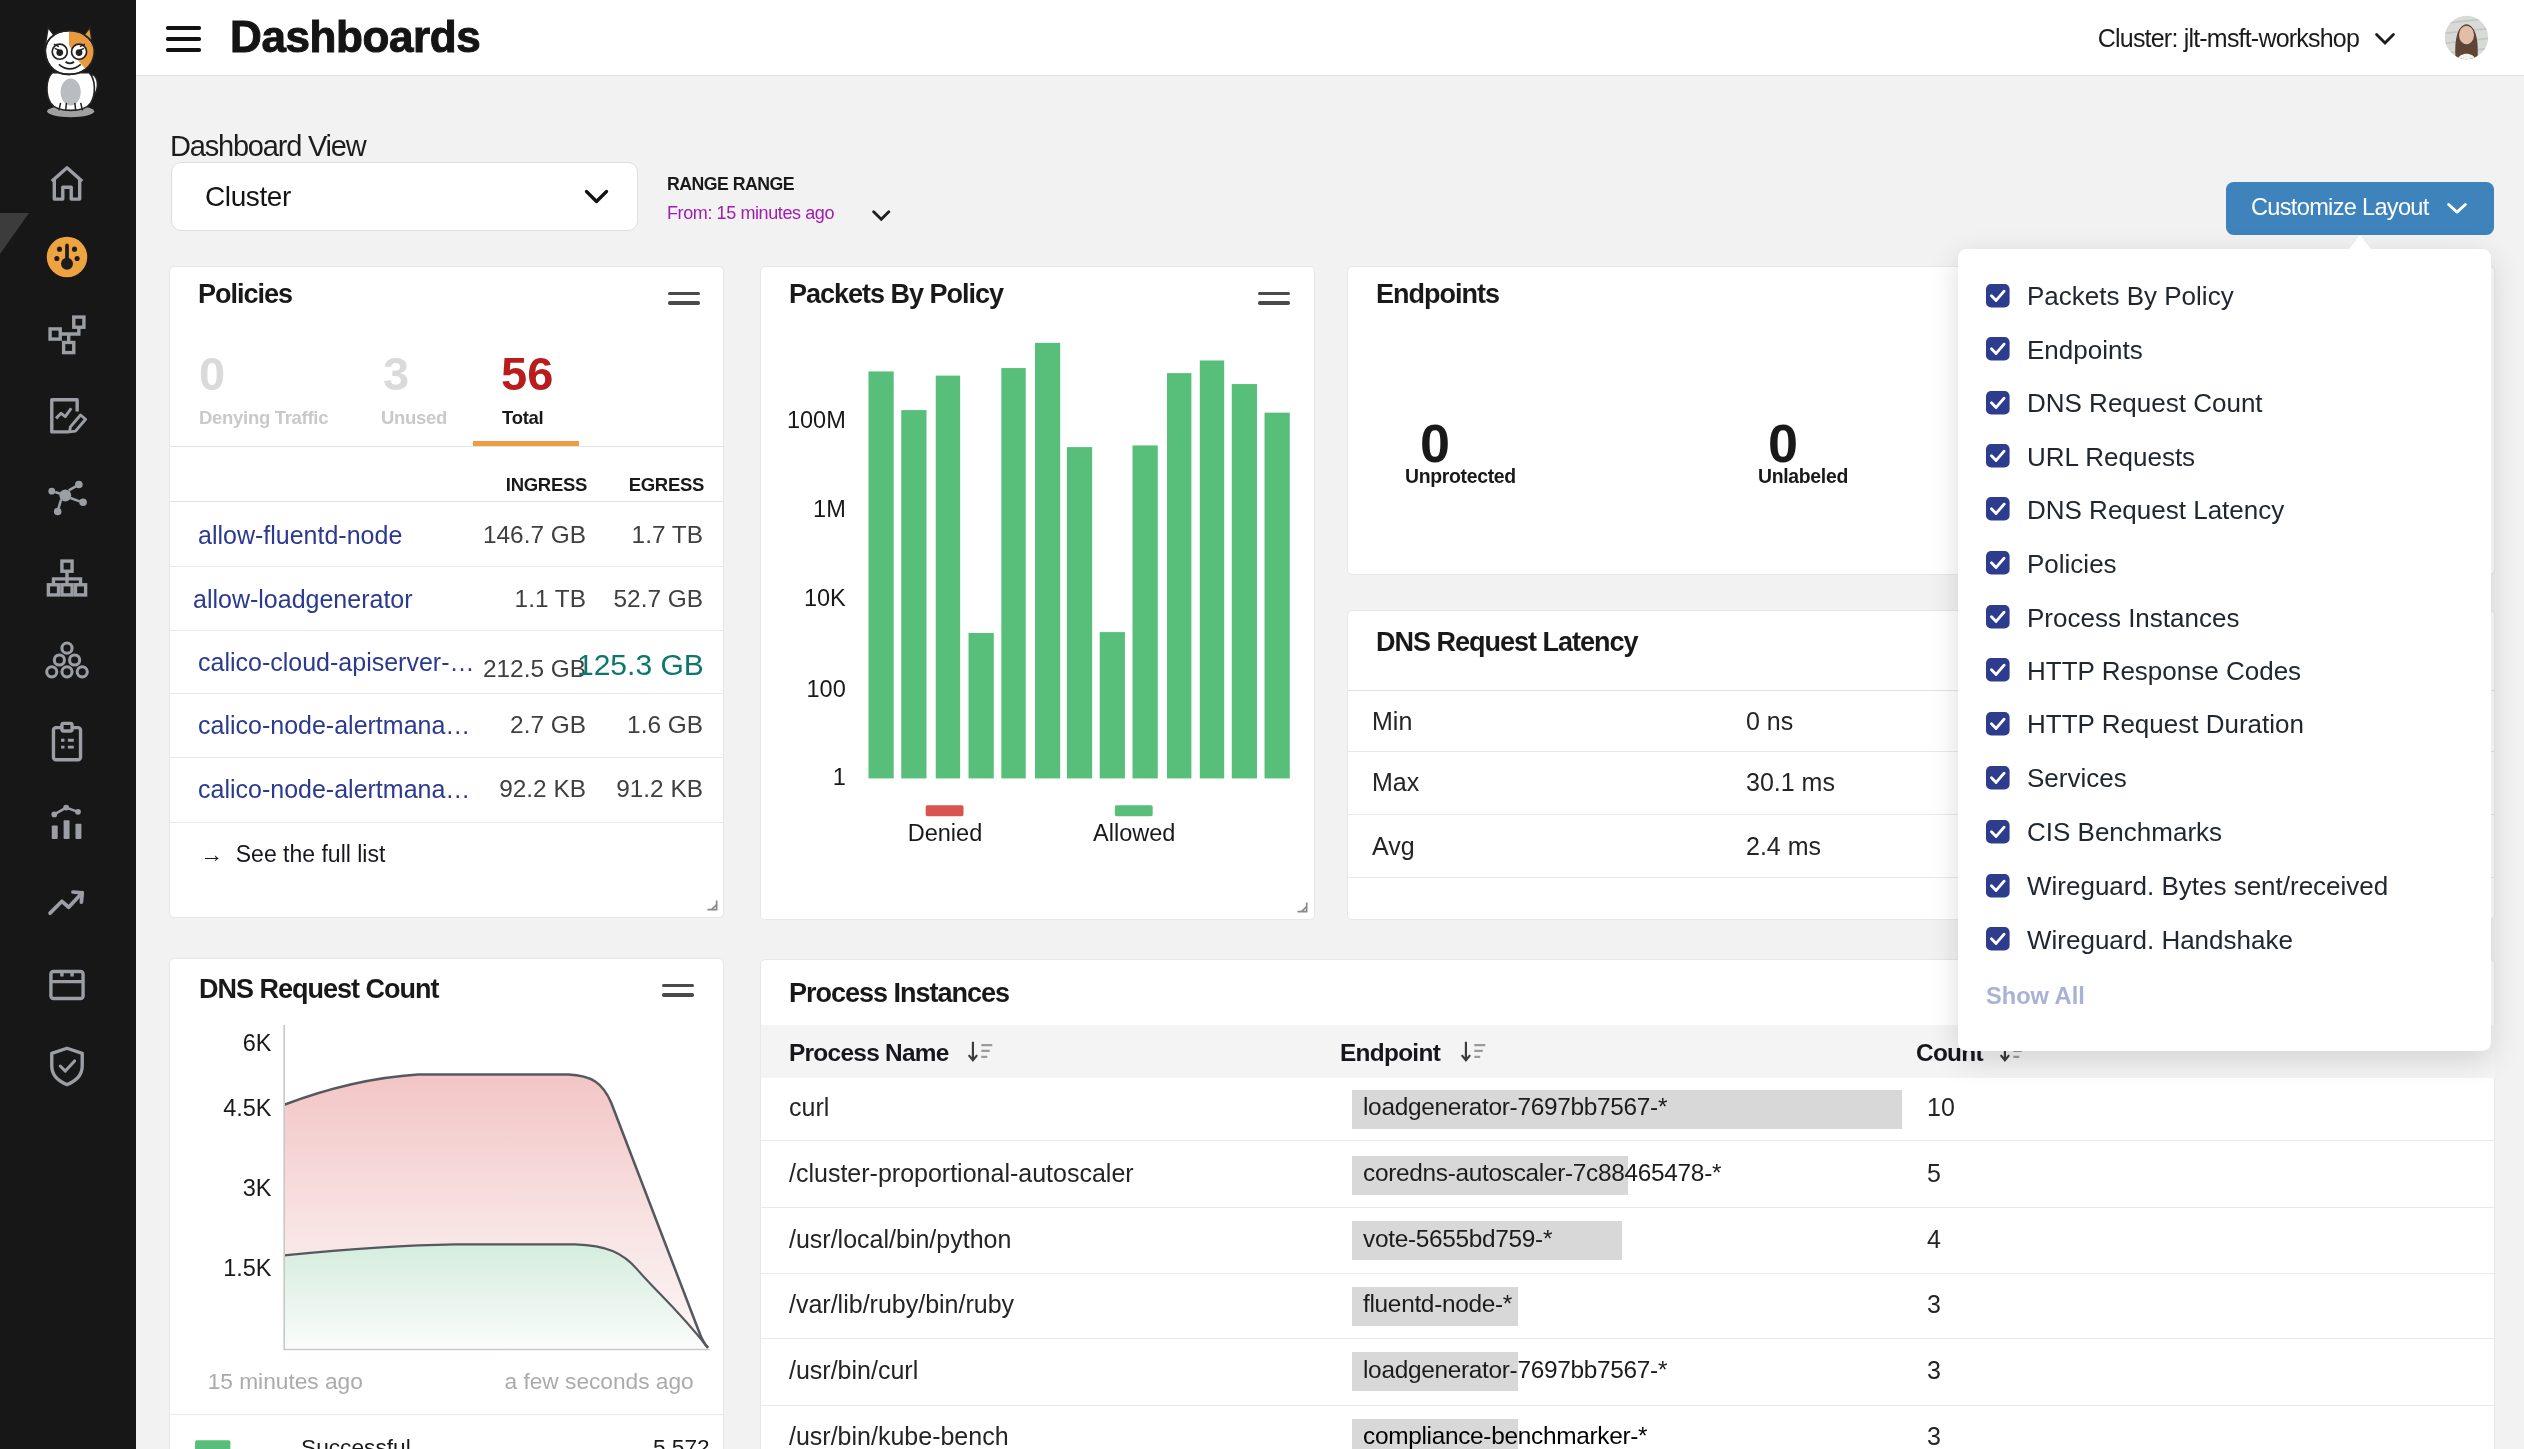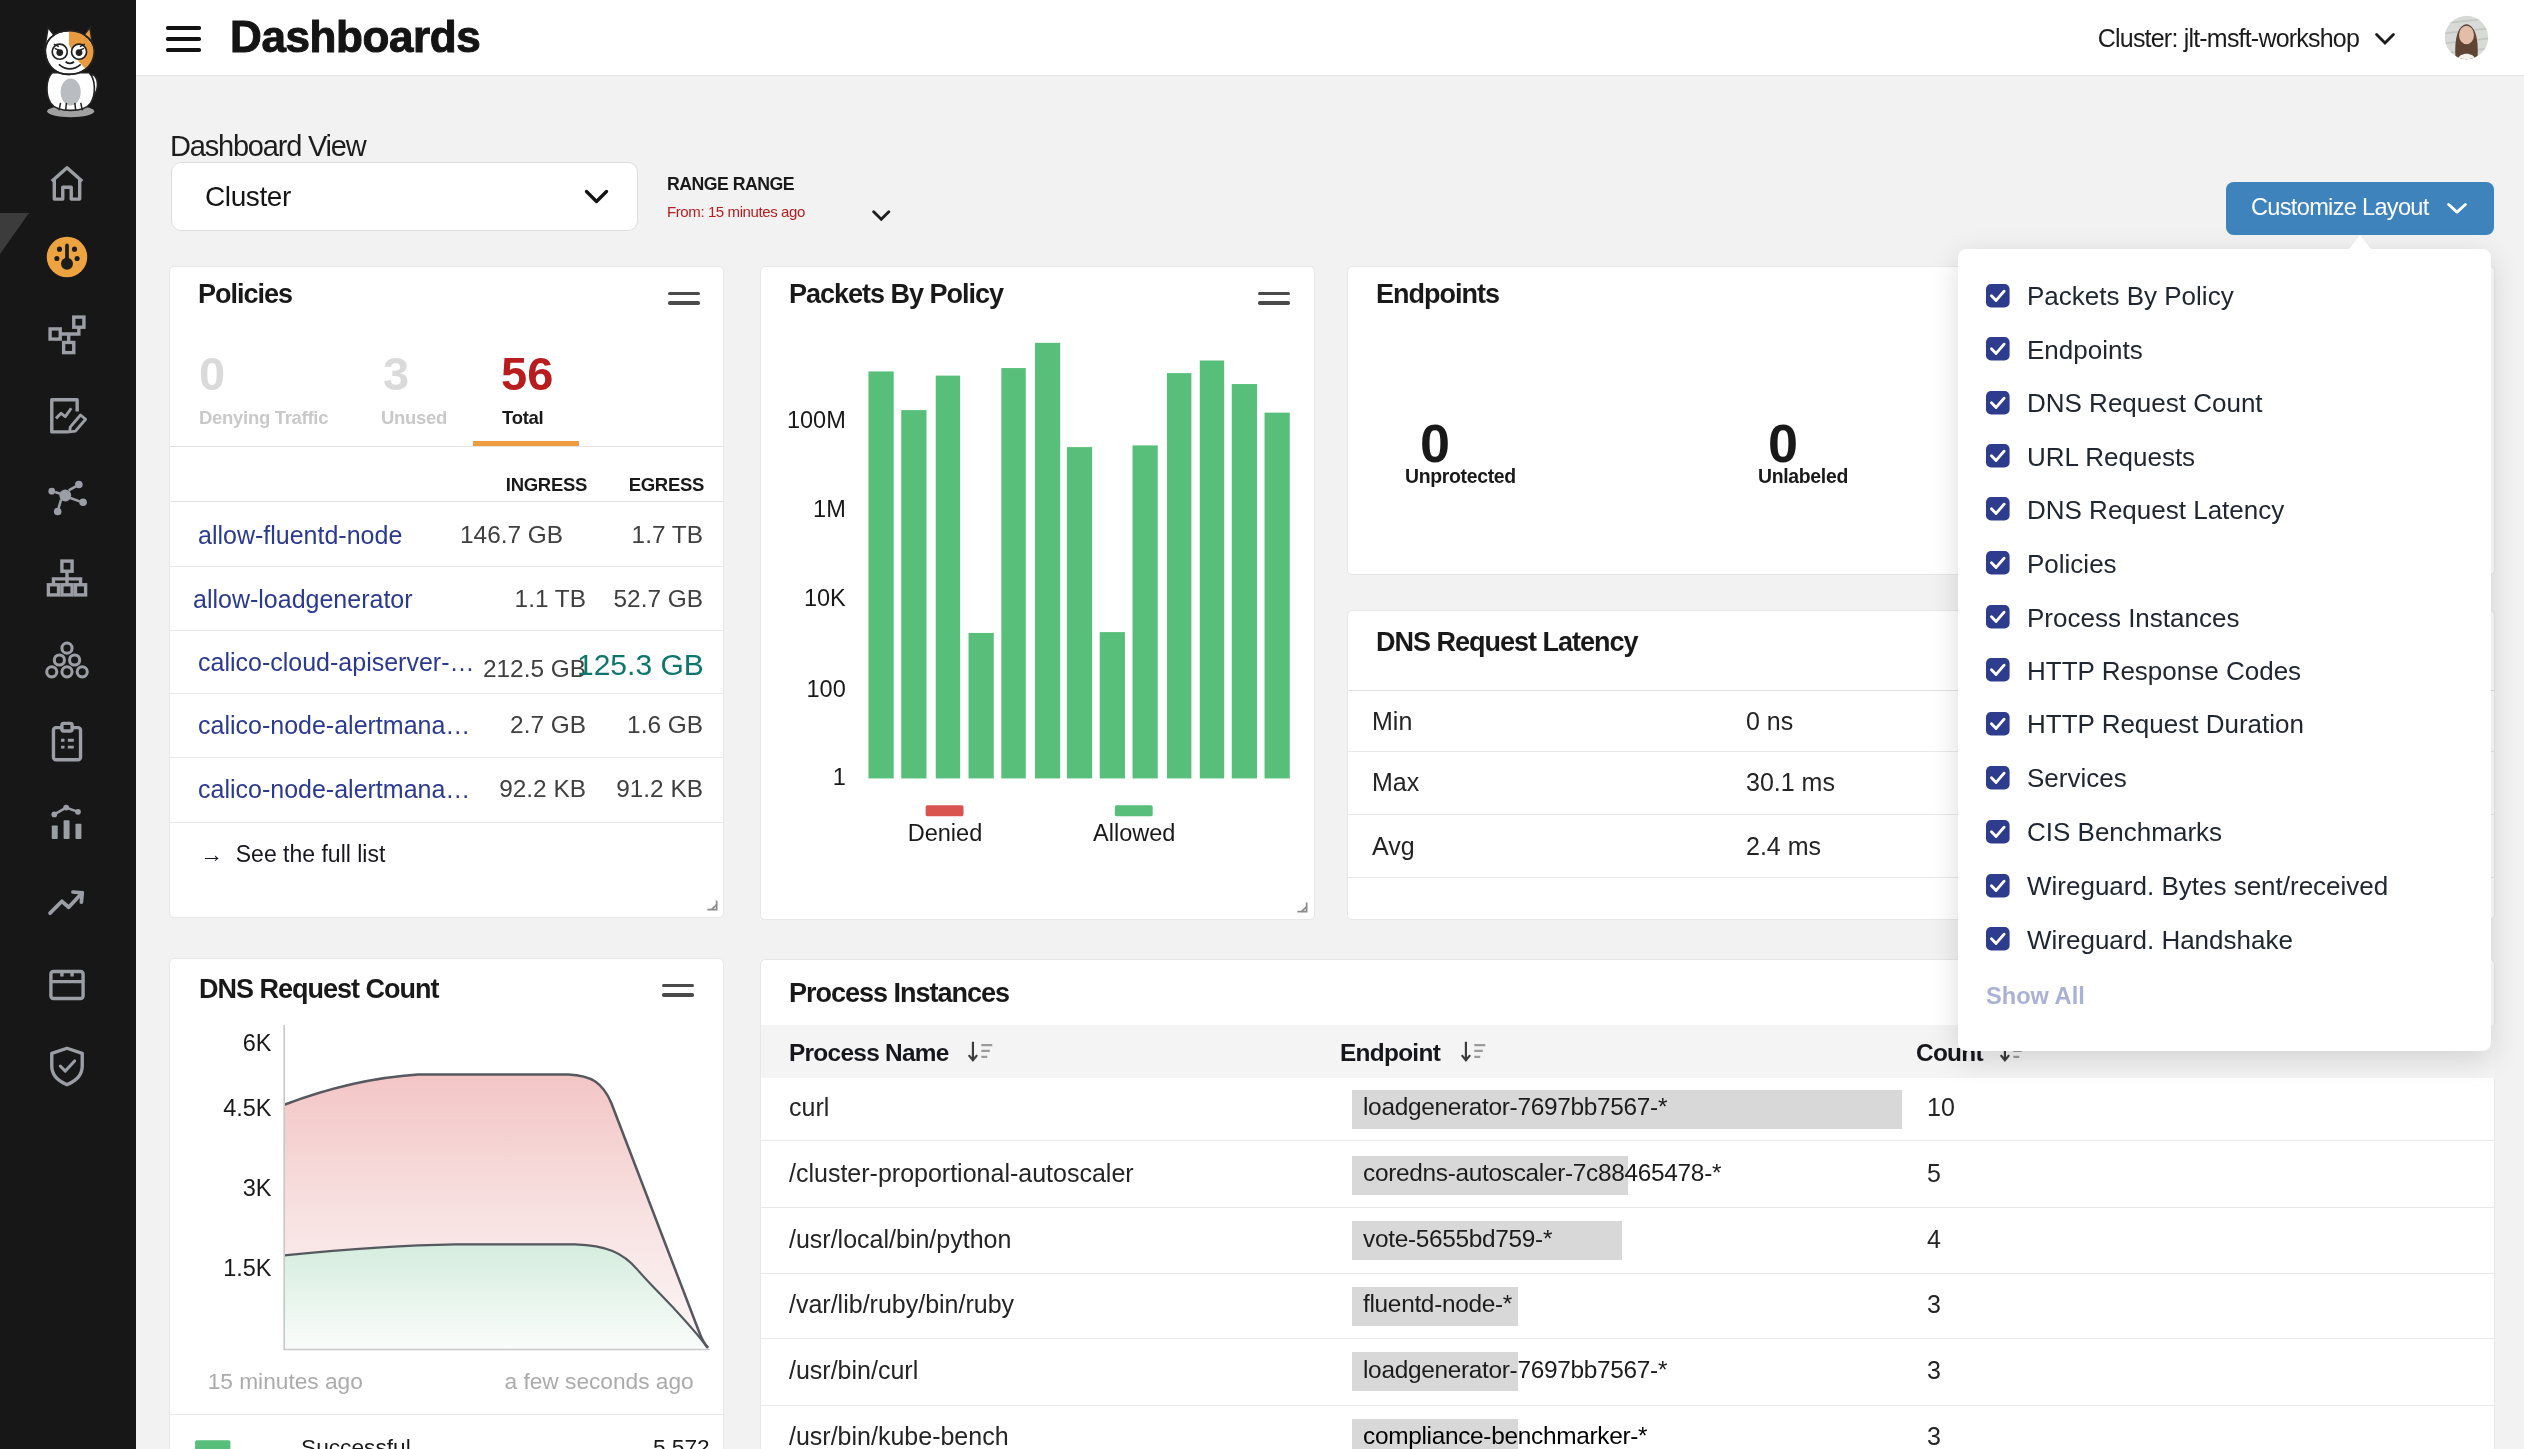--- a/index.html
+++ b/index.html
@@ -140,21 +140,21 @@
   </g>
 </svg>
 </div>
 <div class="abs" style="left:170px; top:114px; font-size:29px; color:#1d1d1d; letter-spacing:-1.2px;margin-top:16px;">Dashboard View</div>
 <div class="abs" style="left:171px; top:162px; width:467px; height:69px; background:#fff; border:0.8px solid #dedede; border-radius:10px;"></div>
 <div class="abs" style="left:205px; top:181px; font-size:28px; color:#141414; letter-spacing:-0.4px;">Cluster</div>
 <svg class="abs" style="left:584px; top:189px;" width="25" height="15" viewBox="0 0 30 18">
     <path d="M3 3 L15 15 L27 3" stroke="#141414" stroke-width="4" fill="none" stroke-linecap="round" stroke-linejoin="round"></path>
   </svg>
 <div class="abs" style="left:667px; top:174px; font-size:17.7px; font-weight:bold; color:#1a1a1a; letter-spacing:-0.5px;">RANGE RANGE</div>
-<div class="abs" style="left:667px; top:203px; font-size:15px; color:#b91c1c; letter-spacing:-0.4px;">From: 15 minutes ago</div>
+<div class="abs" style="left:667px; top:203px; font-size:18px; color:#a21caf; letter-spacing:-0.4px;">From: 15 minutes ago</div>
 <svg class="abs" style="left:872px; top:210px;" width="18.5" height="11.8" viewBox="0 0 22 14">
     <path d="M2 2 L11 11 L20 2" stroke="#1f1f1f" stroke-width="3.4" fill="none" stroke-linecap="round"></path>
   </svg>
 <div class="abs" style="left:2226px; top:182px; width:268px; height:53px; background:#3f83bd; border-radius:7.6px;"></div>
 <div class="abs" style="left:2251px; top:194px; font-size:23.6px; color:#ffffff; letter-spacing:-0.7px;">Customize Layout</div>
 <svg class="abs" style="left:2446px; top:202px;" width="22" height="12.6" viewBox="0 0 26 15">
     <path d="M3 3 L13 12 L23 3" stroke="#fff" stroke-width="3.4" fill="none" stroke-linecap="round" stroke-linejoin="round"></path>
   </svg>
 
 <div class="card" style="left:169px; top:266px; width:555px; height:652px;"></div>
@@ -177,21 +177,21 @@
 <div class="abs" style="left:170px; top:566px; width:554px; height:0.8px; background:#e9e9e9;"></div>
 <div class="abs" style="left:170px; top:630px; width:554px; height:0.8px; background:#e9e9e9;"></div>
 <div class="abs" style="left:170px; top:693px; width:554px; height:0.8px; background:#e9e9e9;"></div>
 <div class="abs" style="left:170px; top:757px; width:554px; height:0.8px; background:#e9e9e9;"></div>
 <div class="abs" style="left:170px; top:822px; width:554px; height:0.8px; background:#e9e9e9;"></div>
 <div class="abs" style="left:198px; top:521px; font-size:25px; color:#2b3a8f;">allow-fluentd-node</div>
 <div class="abs" style="left:193px; top:585px; font-size:25px; color:#2b3a8f;">allow-loadgenerator</div>
 <div class="abs" style="left:198px; top:648px; font-size:25px; color:#2b3a8f;">calico-cloud-apiserver-…</div>
 <div class="abs" style="left:198px; top:711px; font-size:25px; color:#2b3a8f;">calico-node-alertmana…</div>
 <div class="abs" style="left:198px; top:775px; font-size:25px; color:#2b3a8f;">calico-node-alertmana…</div>
-<div class="abs" style="left:460px; top:521px; font-size:24.4px; color:#3f3f3f; width:126px; text-align:left;">146.7 GB</div>
+<div class="abs" style="left:460px; top:521px; font-size:24.4px; color:#3f3f3f; width:126px; text-align:right;">146.7 GB</div>
 <div class="abs" style="left:460px; top:585px; font-size:24.4px; color:#3f3f3f; width:126px; text-align:right;">1.1 TB</div>
 <div class="abs" style="left:460px; top:648px; font-size:24.4px; color:#3f3f3f; width:126px; text-align:right;margin-top:7px;">212.5 GB</div>
 <div class="abs" style="left:460px; top:711px; font-size:24.4px; color:#3f3f3f; width:126px; text-align:right;">2.7 GB</div>
 <div class="abs" style="left:460px; top:775px; font-size:24.4px; color:#3f3f3f; width:126px; text-align:right;">92.2 KB</div>
 <div class="abs" style="left:577px; top:521px; font-size:24.4px; color:#3f3f3f; width:126px; text-align:right;">1.7 TB</div>
 <div class="abs" style="left:577px; top:585px; font-size:24.4px; color:#3f3f3f; width:126px; text-align:right;">52.7 GB</div>
 <div class="abs" style="left:577px; top:648px; font-size:30px; color:#0f766e; width:126px; text-align:center;">125.3 GB</div>
 <div class="abs" style="left:577px; top:711px; font-size:24.4px; color:#3f3f3f; width:126px; text-align:right;">1.6 GB</div>
 <div class="abs" style="left:577px; top:775px; font-size:24.4px; color:#3f3f3f; width:126px; text-align:right;">91.2 KB</div>
 <div class="abs" style="left:200px; top:841px; font-size:23px; color:#16161d;">→&nbsp;&nbsp;See the full list</div>

